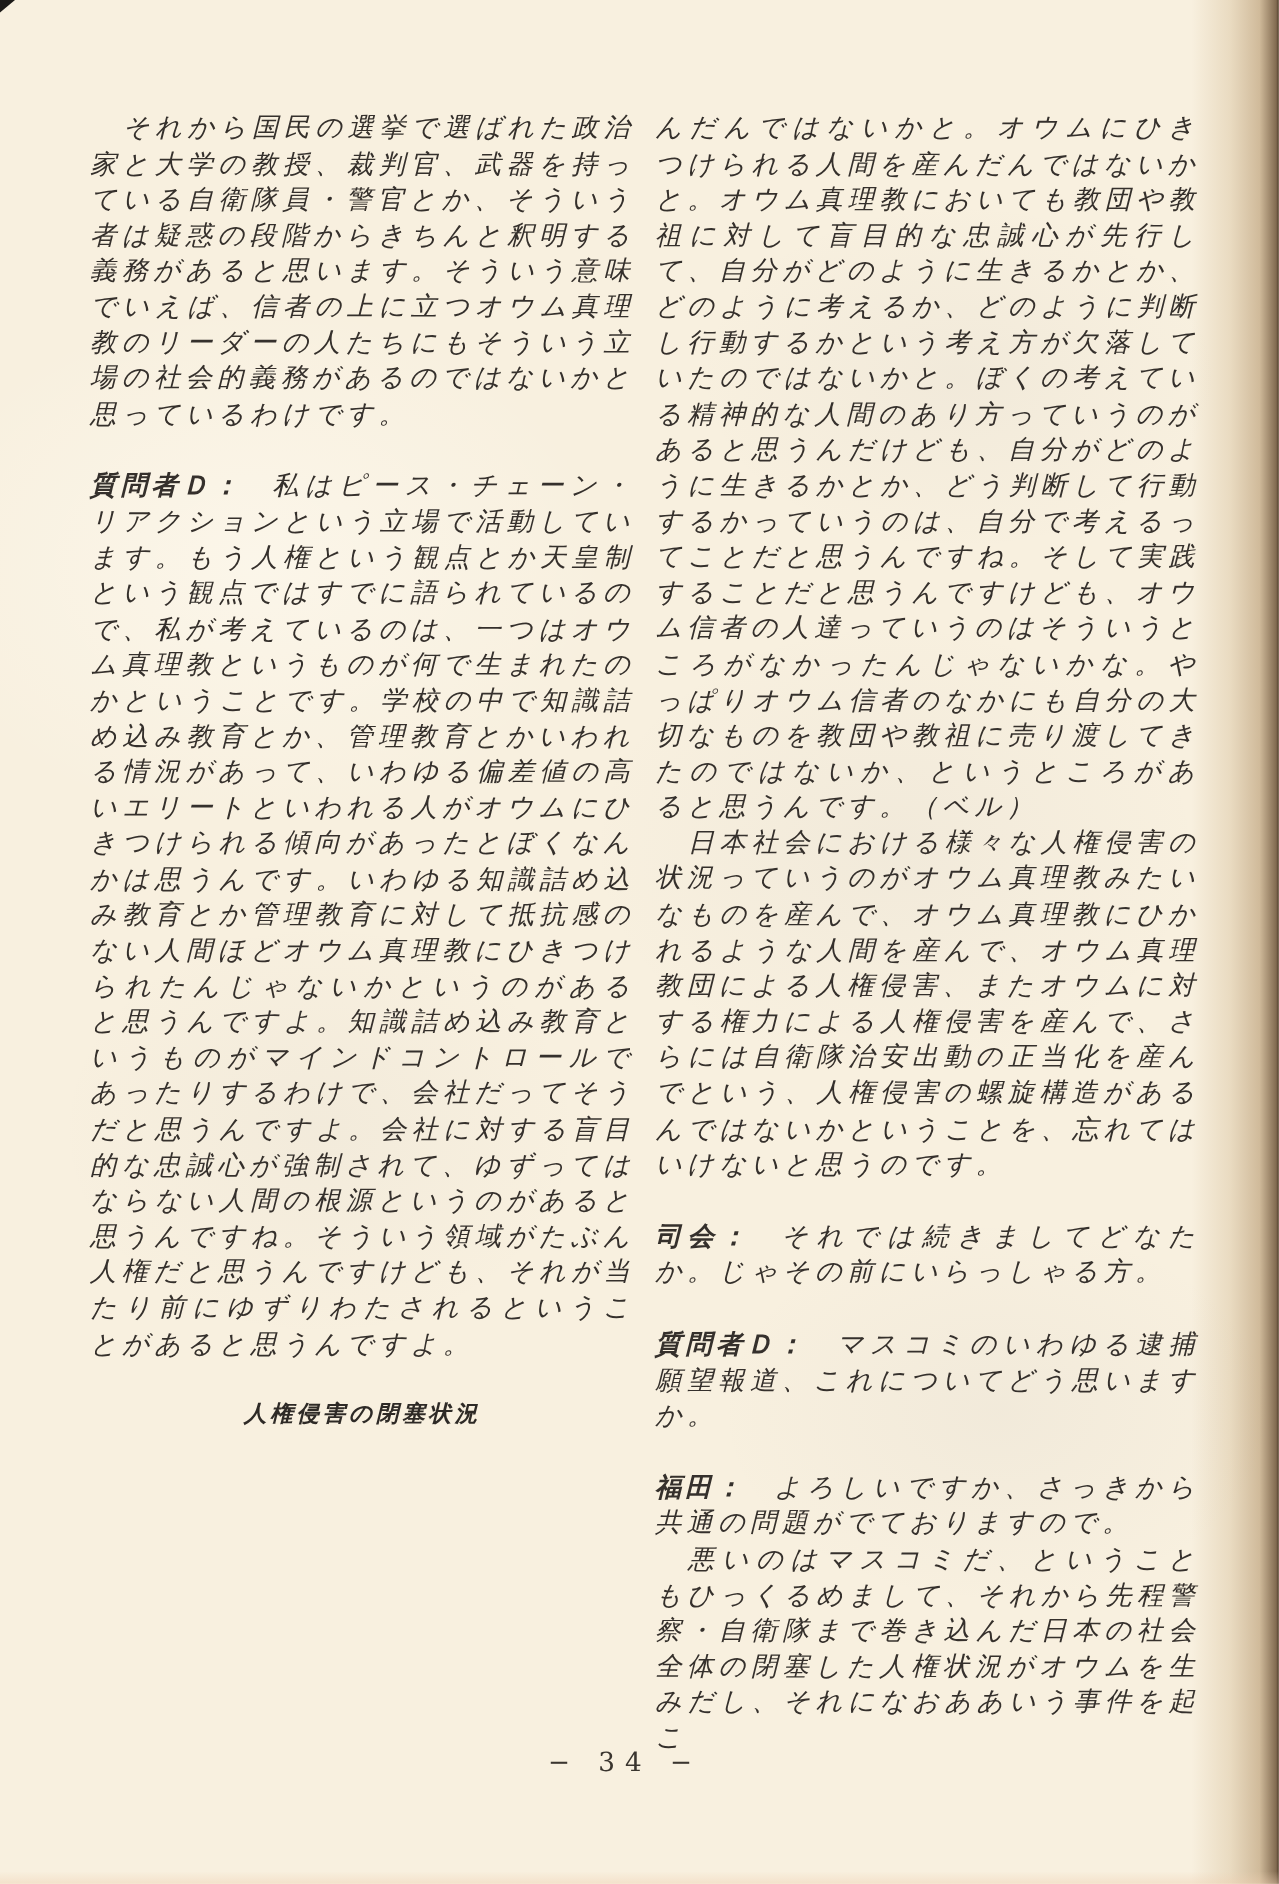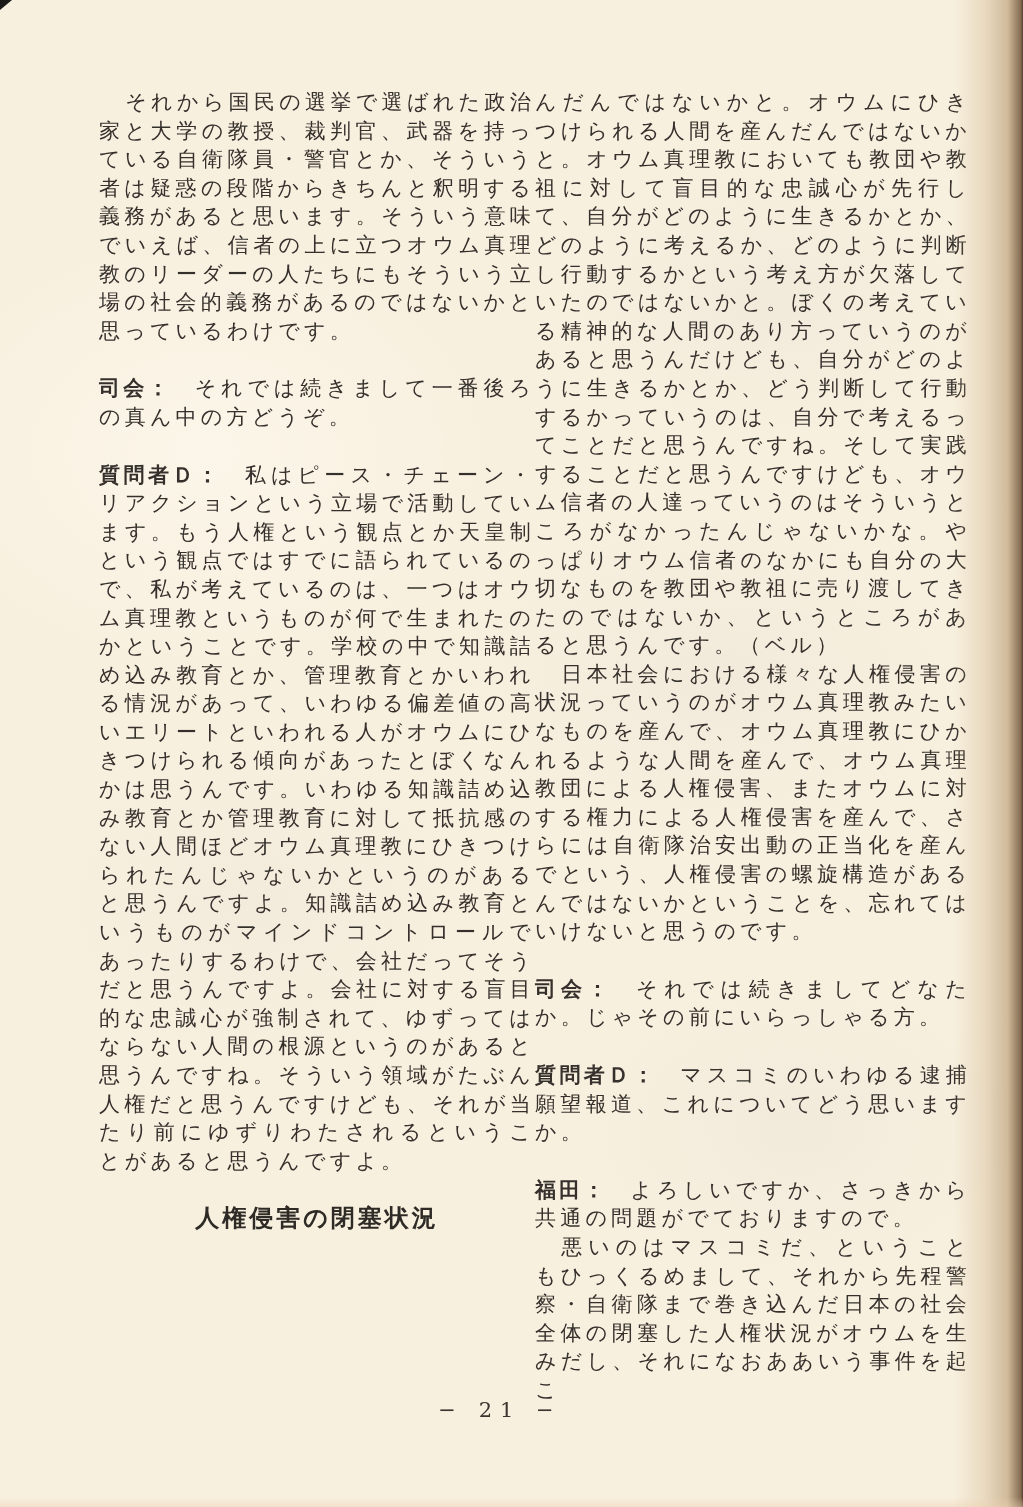--- a/index.html
+++ b/index.html
@@ -51,23 +51,25 @@
     position: absolute;
     top: 0; left: 0;
     width: 0; height: 0;
     border-top: 10px solid #1c1a18;
     border-right: 12px solid transparent;
     pointer-events: none;
   }
   .content {
     position: absolute;
     top: 88px;
-    left: 99px;
+    left: 72px;
     width: 888px;
     display: flex;
+    gap: 16px;
+    font-style: italic;
   }
   .column {
     width: 436px;
     font-size: 21px;
     line-height: 28.6px;
     letter-spacing: 4.2px;
     text-align: justify;
   }
   .column p {
     margin: 0;
@@ -79,21 +81,21 @@
     margin-top: 29px;
   }
   .speaker {
     font-family: "DejaVu Sans", "Liberation Sans", sans-serif;
     font-weight: bold;
     margin-right: 1.1em;
     letter-spacing: 2.5px;
   }
   h2.section-heading {
     font-family: "DejaVu Sans", "Liberation Sans", sans-serif;
-    font-size: 24px;
+    font-size: 18px;
     font-weight: bold;
     text-align: center;
     letter-spacing: 3px;
     margin: 29px 0 29px 0;
     color: #2e2a26;
   }
   .page-number {
     position: absolute;
     top: 1398px;
     left: 0;
@@ -107,21 +109,20 @@
 </head>
 <body>
 
 <div class="paper-texture"></div>
 
 <div class="content">
 
   <div class="column">
     <p class="indent">それから国民の選挙で選ばれた政治家と大学の教授、裁判官、武器を持っている自衛隊員・警官とか、そういう者は疑惑の段階からきちんと釈明する義務があると思います。そういう意味でいえば、信者の上に立つオウム真理教のリーダーの人たちにもそういう立場の社会的義務があるのではないかと思っているわけです。</p>
 
-    <p class="speech"><span class="speaker">司会：</span><span>それでは続きまして一番後ろの真ん中の方どうぞ。</span></p>
 
     <p class="speech"><span class="speaker">質問者Ｄ：</span><span>私はピース・チェーン・リアクションという立場で活動しています。もう人権という観点とか天皇制という観点ではすでに語られているので、私が考えているのは、一つはオウム真理教というものが何で生まれたのかということです。学校の中で知識詰め込み教育とか、管理教育とかいわれる情況があって、いわゆる偏差値の高いエリートといわれる人がオウムにひきつけられる傾向があったとぼくなんかは思うんです。いわゆる知識詰め込み教育とか管理教育に対して抵抗感のない人間ほどオウム真理教にひきつけられたんじゃないかというのがあると思うんですよ。知識詰め込み教育というものがマインドコントロールであったりするわけで、会社だってそうだと思うんですよ。会社に対する盲目的な忠誠心が強制されて、ゆずってはならない人間の根源というのがあると思うんですね。そういう領域がたぶん人権だと思うんですけども、それが当たり前にゆずりわたされるということがあると思うんですよ。</span></p>
 
     <h2 class="section-heading">人権侵害の閉塞状況</h2>
 
   </div>
 
   <div class="column">
     <p>んだんではないかと。オウムにひきつけられる人間を産んだんではないかと。オウム真理教においても教団や教祖に対して盲目的な忠誠心が先行して、自分がどのように生きるかとか、どのように考えるか、どのように判断し行動するかという考え方が欠落していたのではないかと。ぼくの考えている精神的な人間のあり方っていうのがあると思うんだけども、自分がどのように生きるかとか、どう判断して行動するかっていうのは、自分で考えるってことだと思うんですね。そして実践することだと思うんですけども、オウム信者の人達っていうのはそういうところがなかったんじゃないかな。やっぱりオウム信者のなかにも自分の大切なものを教団や教祖に売り渡してきたのではないか、というところがあると思うんです。（ベル）</p>
 
@@ -131,17 +132,17 @@
 
     <p class="speech"><span class="speaker">質問者Ｄ：</span><span>マスコミのいわゆる逮捕願望報道、これについてどう思いますか。</span></p>
 
     <p class="speech"><span class="speaker">福田：</span><span>よろしいですか、さっきから共通の問題がでておりますので。</span></p>
 
     <p class="indent">悪いのはマスコミだ、ということもひっくるめまして、それから先程警察・自衛隊まで巻き込んだ日本の社会全体の閉塞した人権状況がオウムを生みだし、それになおああいう事件を起こ</p>
   </div>
 
 </div>
 
-<div class="page-number">− 21 −</div>
+<div class="page-number">− 34 −</div>
 
 <div class="scan-right-edge"></div>
 <div class="scan-bottom-edge"></div>
 <div class="scan-corner-tl"></div>
 
 </body></html>

